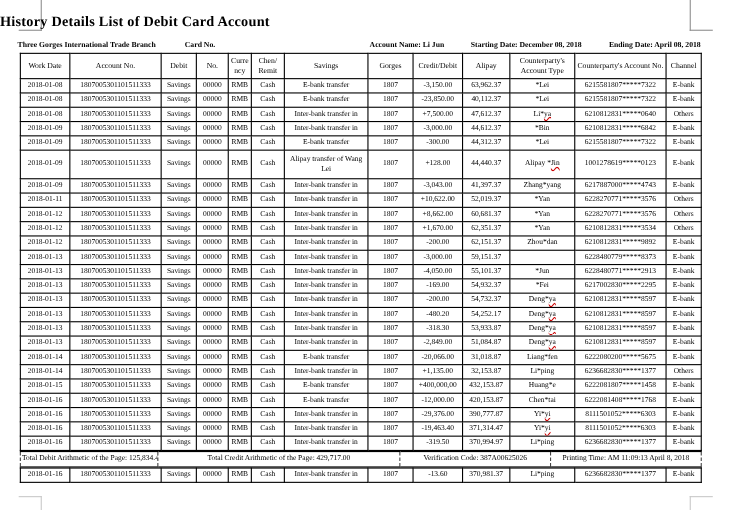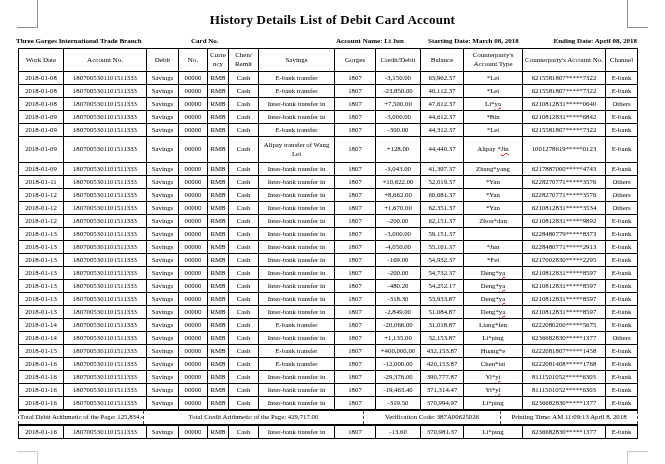--- a/index.html
+++ b/index.html
@@ -5,26 +5,26 @@
   html,body{margin:0;padding:0;background:#fff;}
   .page{position:relative;width:665px;height:464px;background:#fff;overflow:hidden;
         font-family:"Liberation Serif","DejaVu Serif",serif;color:#000;}
   
   .crop{position:absolute;}
   .crop-tl{left:17px;top:0;width:20px;height:27px;border-right:1px solid #8f8f8f;border-bottom:1px solid #8f8f8f;}
   .crop-tr{right:17px;top:0;width:20px;height:27px;border-left:1px solid #8f8f8f;border-bottom:1px solid #8f8f8f;}
   .crop-bl{left:17px;bottom:0;width:20px;height:12px;border-right:1px solid #c9c9c9;border-top:1px solid #c9c9c9;}
   .crop-br{right:17px;bottom:0;width:20px;height:12px;border-left:1px solid #c9c9c9;border-top:1px solid #c9c9c9;}
 
-  .title{position:absolute;top:12px;left:0;width:100%;text-align:center;
+  .title{position:absolute;top:12px;left:0;width:100%;
          font-size:13px;font-weight:bold;letter-spacing:.2px;}
   .infoline{position:absolute;top:37px;left:0;width:100%;height:11px;font-size:7px;font-weight:bold;}
   .infoline span{position:absolute;white-space:nowrap;}
   .inf-branch{left:16px;}
-  .inf-card{left:191px;}
+  .inf-card{left:168px;}
   .inf-acct{left:336px;}
   .inf-start{left:428px;}
   .inf-end{right:28px;}
 
   .tables{position:absolute;left:18px;top:48px;width:619px;}
   table{border-collapse:collapse;table-layout:fixed;width:619px;}
   th,td{border:1px solid #000;font-size:6.8px;font-weight:normal;text-align:center;
         vertical-align:middle;padding:0 1px;overflow:hidden;line-height:1.25;
         word-wrap:break-word;}
   thead th{height:22px;font-size:7px;}
@@ -43,21 +43,21 @@
   <div class="crop crop-tr"></div>
   <div class="crop crop-bl"></div>
   <div class="crop crop-br"></div>
 
   <div class="title">History Details List of Debit Card Account</div>
 
   <div class="infoline">
     <span class="inf-branch">Three Gorges International Trade Branch</span>
     <span class="inf-card">Card No.</span>
     <span class="inf-acct">Account Name: Li Jun</span>
-    <span class="inf-start">Starting Date: March 08, 2018</span>
+    <span class="inf-start">Starting Date: December 08, 2018</span>
     <span class="inf-end">Ending Date: April 08, 2018</span>
   </div>
 
   <div class="tables">
     <table class="main">
       <colgroup>
         <col style="width:45px">
           <col style="width:83px">
           <col style="width:32px">
           <col style="width:29px">
@@ -75,21 +75,21 @@
         <tr>
           <th>Work Date</th>
           <th>Account No.</th>
           <th>Debit</th>
           <th>No.</th>
           <th>Curre ncy</th>
           <th>Chen/ Remit</th>
           <th>Savings</th>
           <th>Gorges</th>
           <th>Credit/Debit</th>
-          <th>Balance</th>
+          <th>Alipay</th>
           <th>Counterparty's Account Type</th>
           <th>Counterparty's Account No.</th>
           <th>Channel</th>
         </tr>
       </thead>
       <tbody>
           <tr>
             <td>2018-01-08</td>
             <td>1807005301101511333</td>
             <td>Savings</td>

